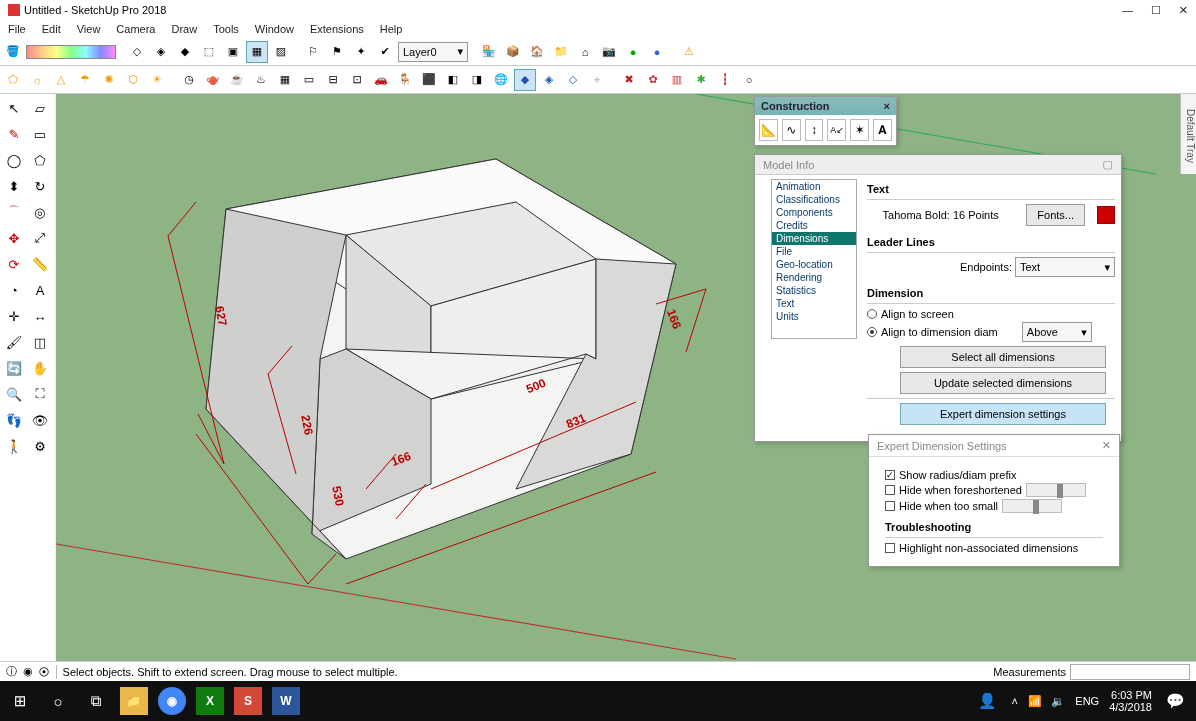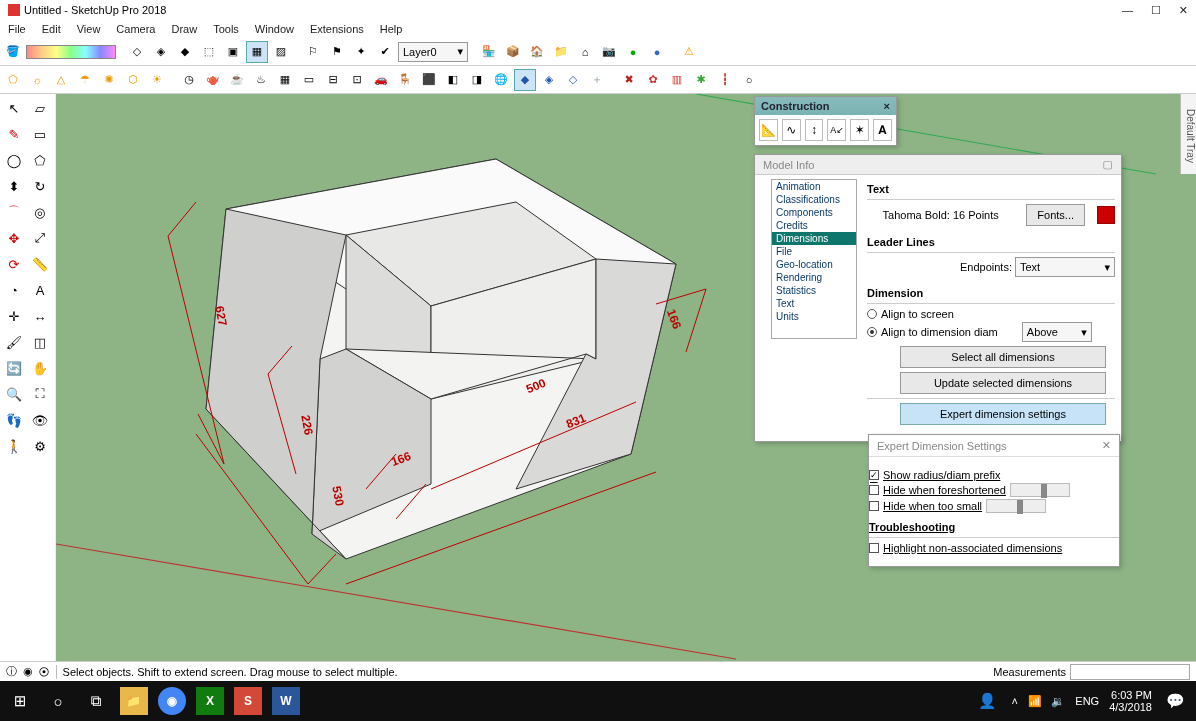--- a/index.html
+++ b/index.html
@@ -38,21 +38,21 @@
   .wide { display:flex; justify-content:center; margin:4px 0; }
   .wide .btn { width:206px;margin-left:24px; }
   .color-swatch { width:18px; height:18px; background:#c00; border:1px solid #900; display:inline-block; vertical-align:middle; }
   .radio, .check { display:flex; align-items:center; gap:4px; margin:2px 0; }
   .circle { width:10px; height:10px; border:1px solid #555; border-radius:50%; display:inline-block; }
   .circle.on::after { content:''; display:block; width:4px; height:4px; background:#333; border-radius:50%; margin:2px; }
   .box { width:10px; height:10px; border:1px solid #555; display:inline-block; }
   .box.on::after { content:'✓'; font-size:9px; position:relative; top:-3px; }
   .expert { left:812px; top:340px; width:252px; }
   .expert .hdr2 { height:22px; padding:3px 8px; color:#888; display:flex; justify-content:space-between; align-items:center; border-bottom:1px solid #ddd; }
-  .expert .body2 { padding:10px 0;text-decoration:underline; }
+  .expert .body2 { padding:10px 16px; }
   .slider { width:60px; height:14px; border:1px solid #bbb; background:#eee; position:relative; float:right; }
   .slider::after { content:''; position:absolute; width:6px; height:14px; background:#888; left:30px; top:0; }
   .right-tab { position:absolute; right:0; top:0; width:16px; height:80px; writing-mode:vertical-rl; text-align:center; background:#f4f4f4; border-left:1px solid #bbb; font-size:10px; color:#555; padding-top:4px; }
   .statusbar { height:20px; border-top:1px solid #ccc; display:flex; align-items:center; padding:0 6px; justify-content:space-between; }
   .statusbar .left { display:flex; align-items:center; gap:6px; }
   .measbox { width:120px; height:16px; border:1px solid #aaa; background:#fff; }
   .taskbar { height:40px; background:#101010; display:flex; align-items:center; justify-content:space-between; padding:0 6px; color:#fff; }
   .taskbar .left, .taskbar .right { display:flex; align-items:center; gap:10px; }
   .tb-ico { width:28px; height:28px; display:flex; align-items:center; justify-content:center; font-size:15px; }
   .tb-app { width:28px; height:28px; display:flex; align-items:center; justify-content:center; font-size:12px; font-weight:bold; }

